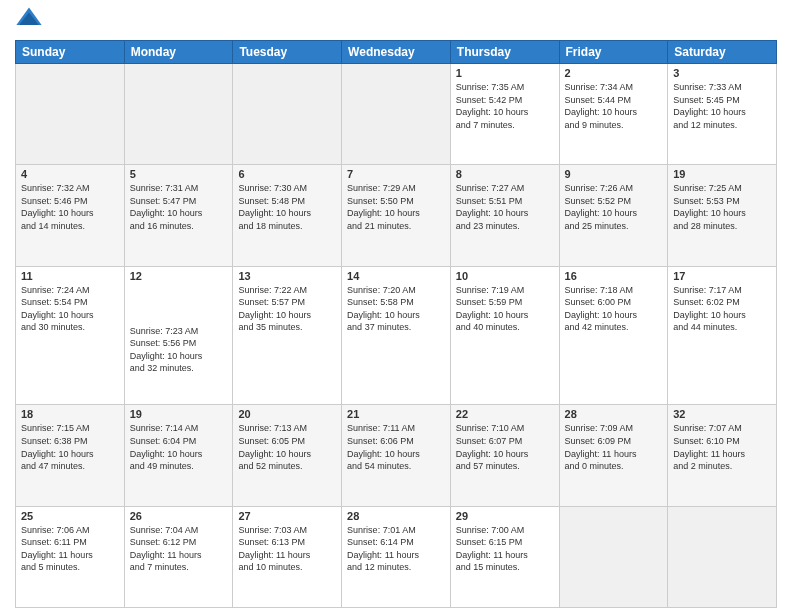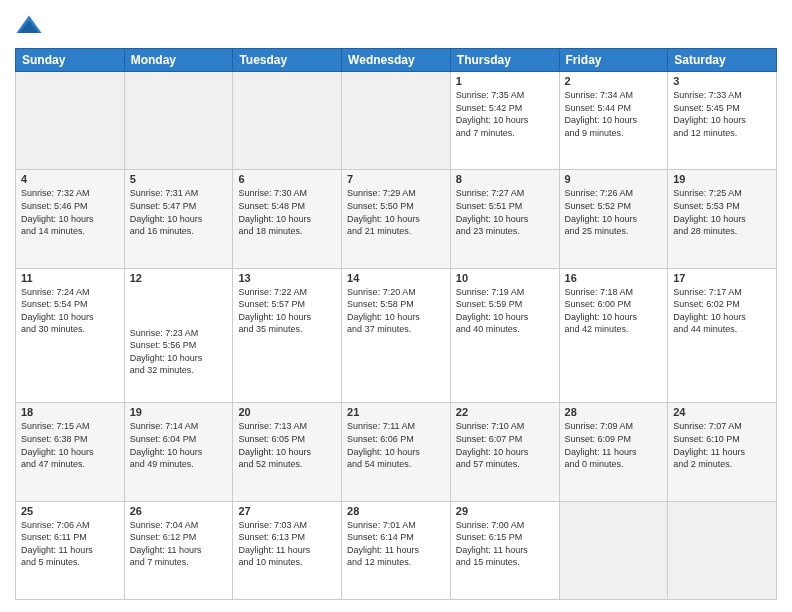--- a/index.html
+++ b/index.html
@@ -6,21 +6,21 @@
     body {
       font-family: Arial, sans-serif;
       background: #fff;
       width: 792px;
       height: 612px;
       overflow: hidden;
     }
     .page {
       width: 792px;
       height: 612px;
-      padding: 12px 15px;
+      padding: 4px 15px;
       display: flex;
       flex-direction: column;
     }
     .header {
       display: flex;
       justify-content: space-between;
       align-items: flex-start;
       margin-bottom: 8px;
     }
     .logo {
@@ -298,21 +298,21 @@
 and 57 minutes.</div>
           </td>
           <td style="background: rgb(245, 245, 245);">
             <span class="day-num">28</span>
             <div class="day-info" style="white-space: pre-line;">Sunrise: 7:09 AM
 Sunset: 6:09 PM
 Daylight: 11 hours
 and 0 minutes.</div>
           </td>
           <td style="background: rgb(245, 245, 245);">
-            <span class="day-num">24</span>
+            <span class="day-num">32</span>
             <div class="day-info" style="white-space: pre-line;">Sunrise: 7:07 AM
 Sunset: 6:10 PM
 Daylight: 11 hours
 and 2 minutes.</div>
           </td>
         </tr>
         <tr>
           <td style="background: rgb(255, 255, 255);">
             <span class="day-num">25</span>
             <div class="day-info" style="white-space: pre-line;">Sunrise: 7:06 AM

